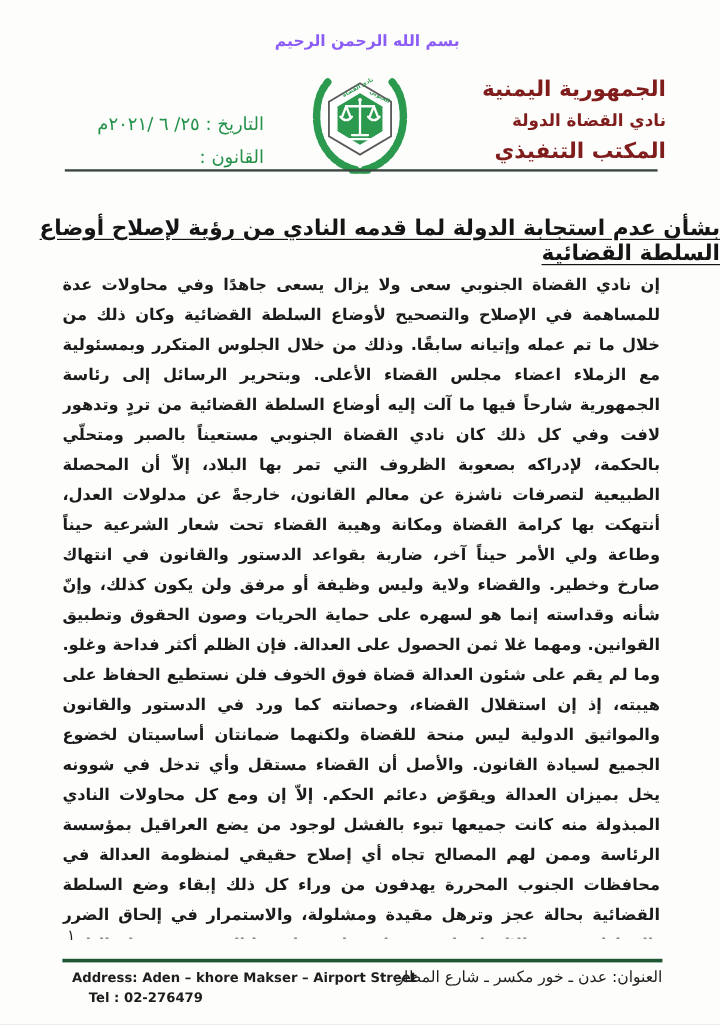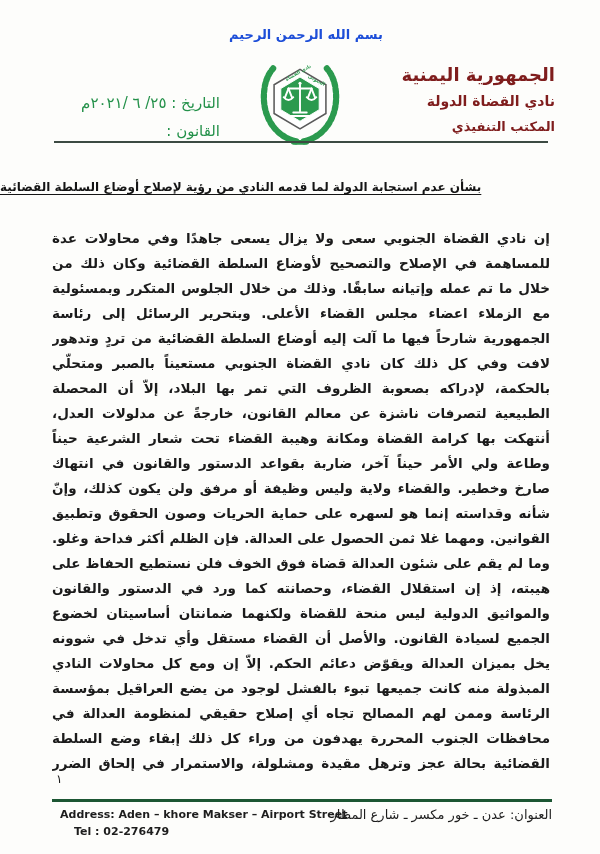--- a/index.html
+++ b/index.html
@@ -9,50 +9,50 @@
     margin:0 auto;
     background:#fdfdfb;
     font-family:"DejaVu Sans", sans-serif;
     overflow:hidden;
     box-shadow:0 0 4px rgba(0,0,0,.25);
   }
   
   .basmala{
     position:absolute;top:27px;left:12px;right:0;
     text-align:center;direction:rtl;
-    color:#1d4ed8;font-size:13px;font-weight:bold;
+    color:#8b5cf6;font-size:13px;font-weight:bold;
   }
   .emblem{position:absolute;top:54px;left:250px;width:100px;height:96px;}
   .org-block{
     position:absolute;top:62px;right:45px;
     direction:rtl;text-align:right;color:#7f1d1d;font-weight:bold;
   }
   .org-line1{font-size:18px;line-height:26px;}
   .org-line2{font-size:14px;line-height:26px;}
-  .org-line3{font-size:13px;line-height:26px;}
+  .org-line3{font-size:18px;line-height:26px;}
   .date-block{
     position:absolute;top:97px;left:70px;width:150px;
     direction:rtl;text-align:right;
     color:#24914a;font-weight:normal;font-size:15px;line-height:13px;
   }
   .attach-line{margin-top:15px;}
   .header-rule{
     position:absolute;top:141px;left:54px;width:494px;height:2px;
     background:#3c4a42;
   }
   
   .doc-title{
     position:absolute;top:155px;left:0;right:0;
     text-align:center;direction:rtl;
     color:#151515;font-size:14px;font-weight:bold;
   }
   .doc-subtitle{
     position:absolute;top:180px;left:0;right:0;
-    text-align:left;direction:rtl;
-    color:#151515;font-size:12px;font-weight:bold;
+    text-align:right;direction:rtl;
+    color:#151515;font-size:18px;font-weight:bold;
     text-decoration:underline;
     text-underline-offset:3px;
   }
   
   .body-text{
     position:absolute;top:226px;left:52px;width:498px;height:556px;
     direction:rtl;text-align:justify;
     color:#1b1b1b;font-size:13.5px;font-weight:bold;line-height:25px;
     overflow:hidden;
   }

